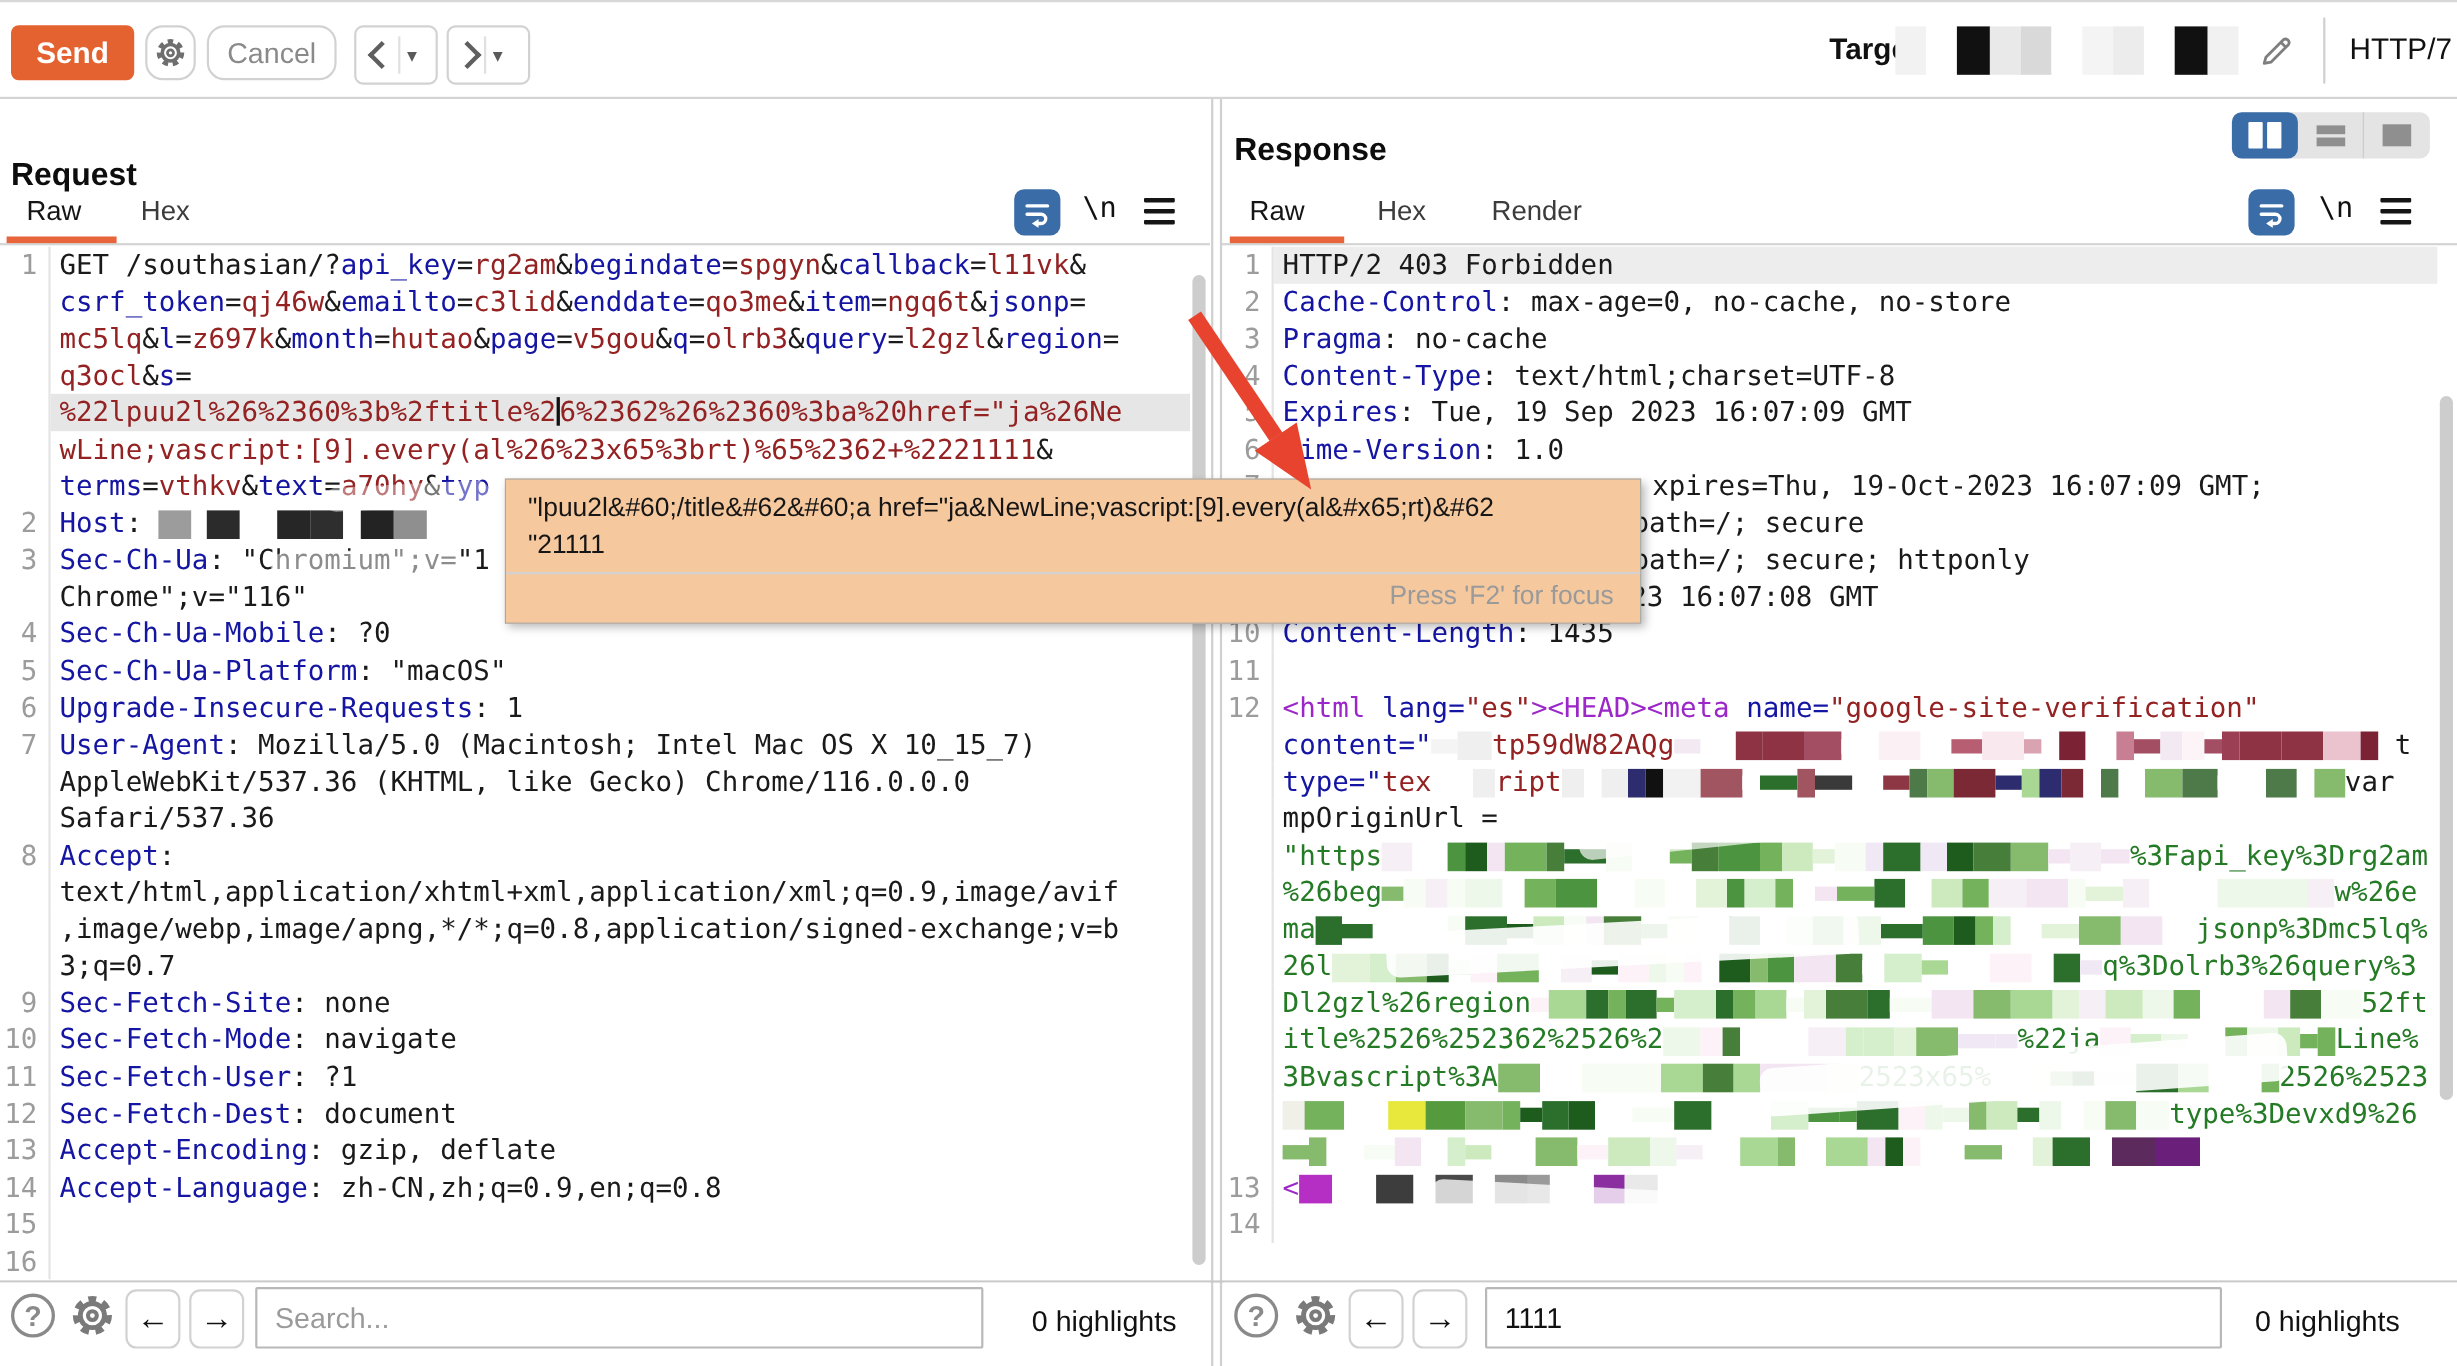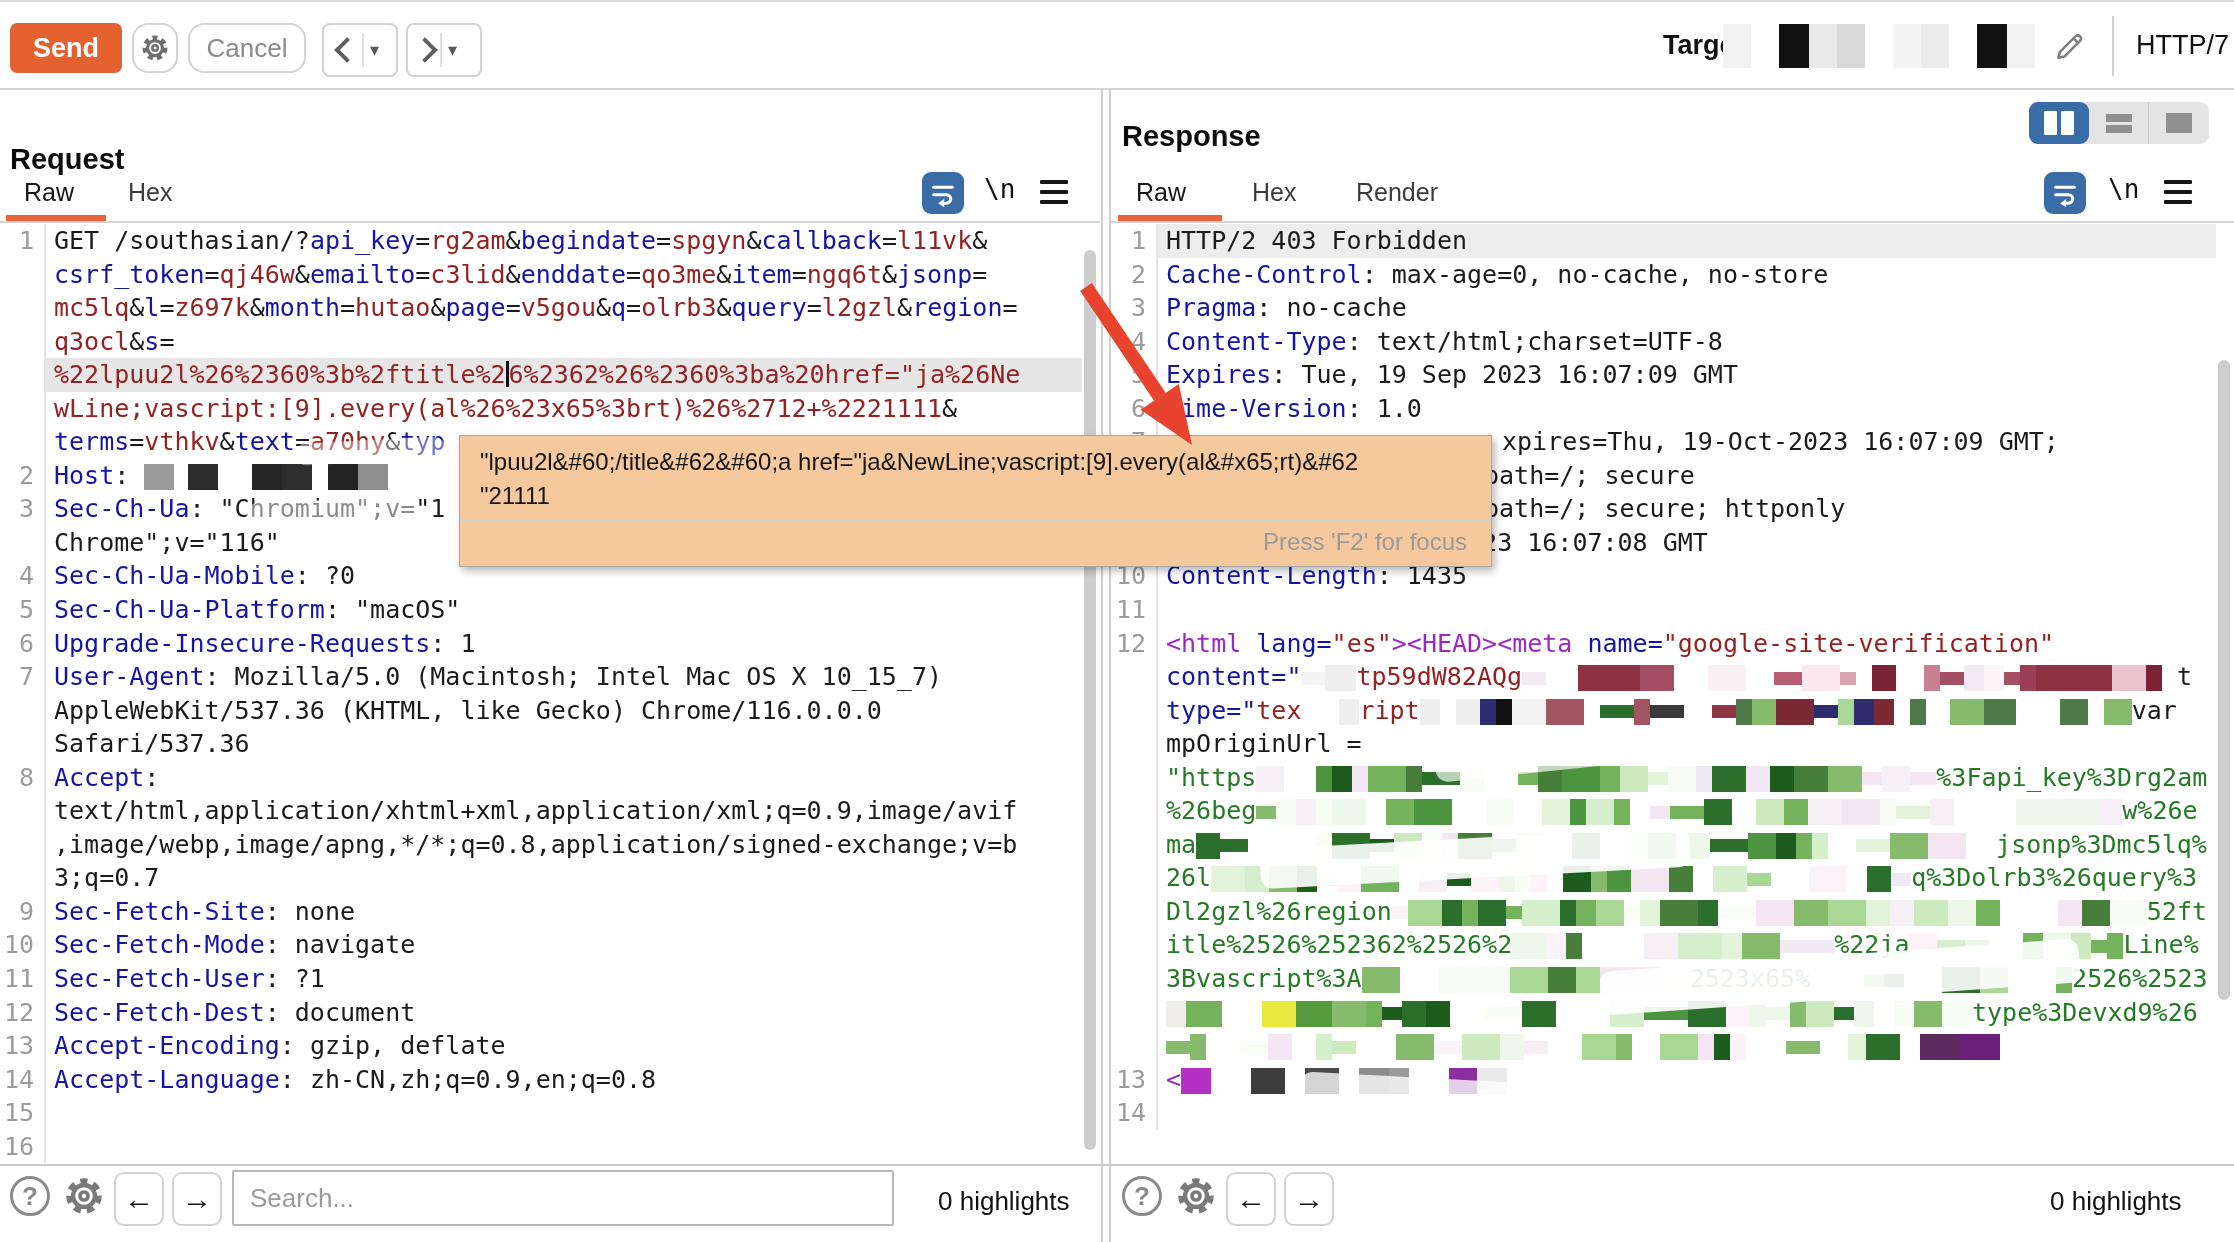--- a/index.html
+++ b/index.html
@@ -202,21 +202,21 @@
       <div class="crow">
         <span class="ln" style="width: 46px;"></span>
         <span class="ct"><span class="r">q3ocl</span><span class="k">&amp;</span><span class="b">s</span><span class="k">=</span></span>
       </div>
       <div class="crow hl">
         <span class="ln" style="width: 46px;"></span>
         <span class="ct"><span class="r">%22lpuu2l%26%2360%3b%2ftitle%2</span><span class="caret"></span><span class="r">6%2362%26%2360%3ba%20href="ja%26Ne</span></span>
       </div>
       <div class="crow">
         <span class="ln" style="width: 46px;"></span>
-        <span class="ct"><span class="r">wLine;vascript:[9].every(al%26%23x65%3brt)%26%2712+%2221111</span><span class="k">&amp;</span></span>
+        <span class="ct"><span class="r">wLine;vascript:[9].every(al%26%23x65%3brt)%65%2362+%2221111</span><span class="k">&amp;</span></span>
       </div>
       <div class="crow">
         <span class="ln" style="width: 46px;"></span>
         <span class="ct"><span class="b">terms</span><span class="k">=</span><span class="r">vthkv</span><span class="k">&amp;</span><span class="b">text</span><span class="k">=</span><span class="r">a70hy</span><span class="k">&amp;</span><span class="b">typ</span></span>
       </div>
       <div class="crow">
         <span class="ln" style="width: 46px;">2</span>
         <span class="ct"><span class="b">Host</span><span class="k">: </span><span><span class="mcell" style="width: 30px; height: 26px; background: rgb(156, 156, 156);"></span><span class="mcell" style="width: 14px; height: 26px; background: rgb(255, 255, 255);"></span><span class="mcell" style="width: 30px; height: 26px; background: rgb(43, 43, 43);"></span><span class="mcell" style="width: 34px; height: 26px; background: rgb(255, 255, 255);"></span><span class="mcell" style="width: 30px; height: 26px; background: rgb(38, 38, 38);"></span><span class="mcell" style="width: 30px; height: 26px; background: rgb(46, 46, 46);"></span><span class="mcell" style="width: 16px; height: 26px; background: rgb(255, 255, 255);"></span><span class="mcell" style="width: 30px; height: 26px; background: rgb(35, 35, 35);"></span><span class="mcell" style="width: 30px; height: 26px; background: rgb(143, 143, 143);"></span></span></span>
       </div>
       <div class="crow">
@@ -457,16 +457,17 @@
     <div class="roundicon" style="left:10px;">?</div>
     <div class="gearwrap" style="left:62px;">
       <svg width="44" height="44" viewBox="0 0 24 24">
         <circle cx="12" cy="12" r="8" fill="none" stroke="#7a7a7a" stroke-width="3.4" stroke-dasharray="3.8 3.3"></circle>
         <circle cx="12" cy="12" r="6" fill="#fff" stroke="#7a7a7a" stroke-width="2.4"></circle>
         <circle cx="12" cy="12" r="2.2" fill="none" stroke="#7a7a7a" stroke-width="2"></circle>
       </svg>
     </div>
     <div class="navbtn" style="left:114px;">←</div>
     <div class="navbtn" style="left:172px;">→</div>
+    <input class="searchinput" style="left: 238px; width: 670px;" value="1111">
     <div class="hl-count" style="left:938px;">0 highlights</div>
   </div>
 
 </div>
 
 </body></html>

